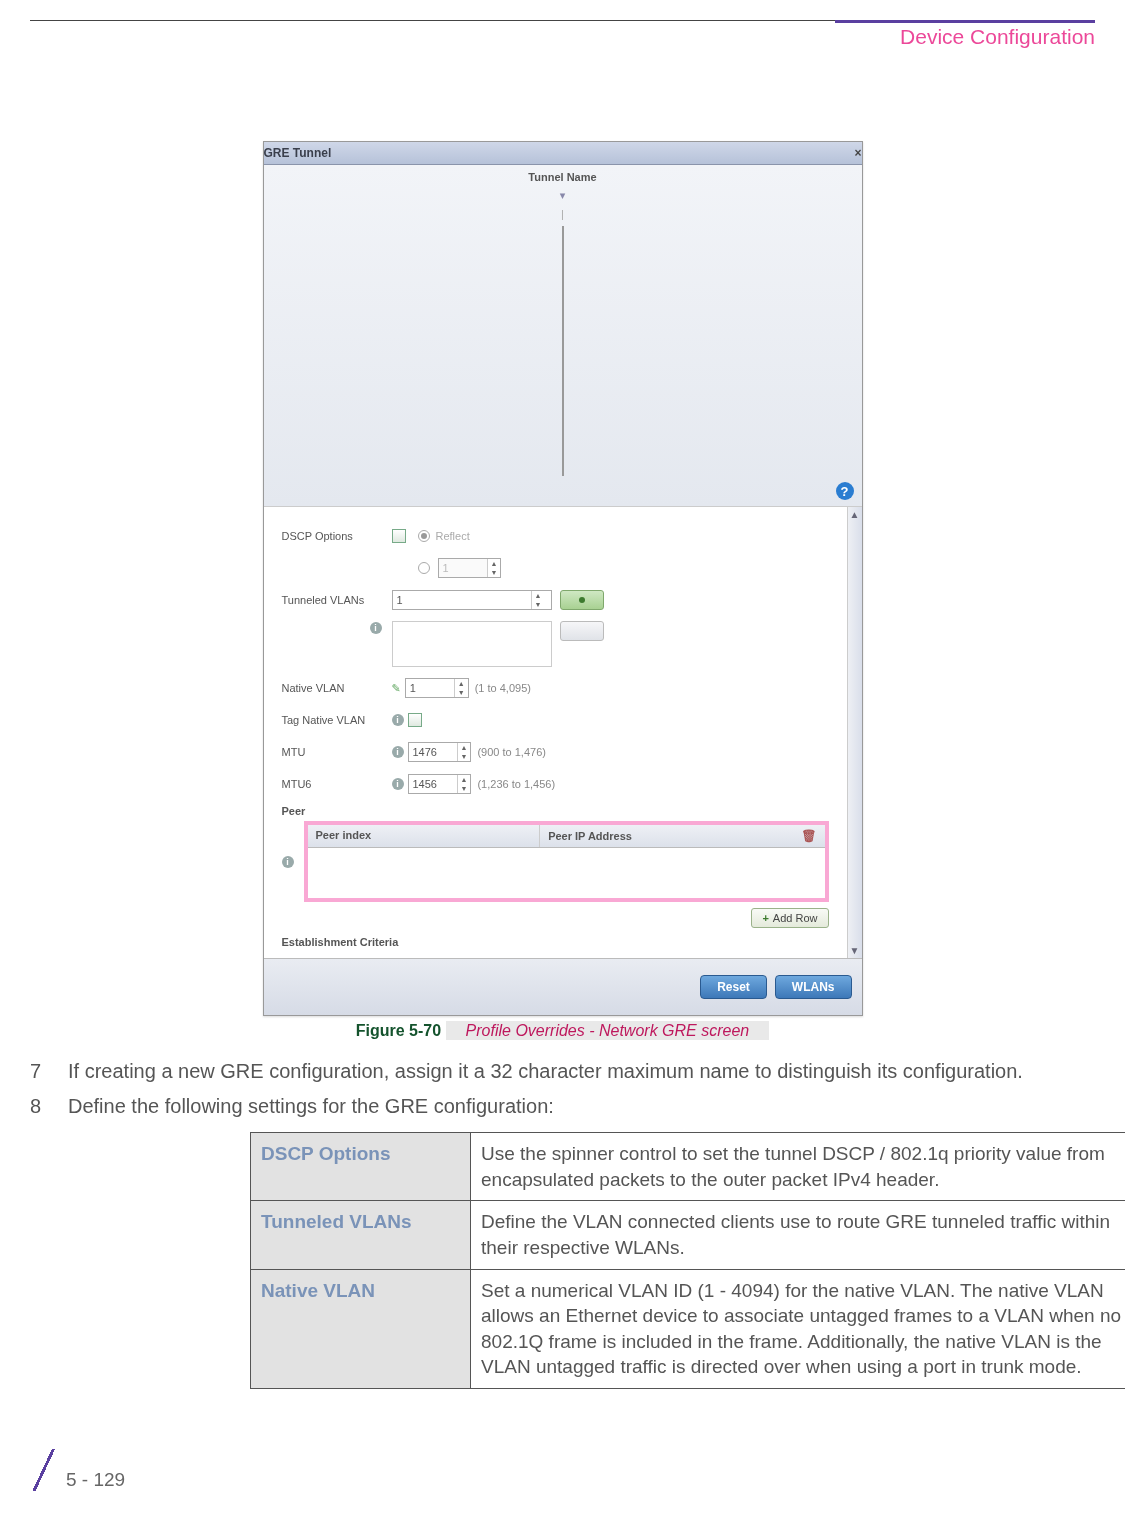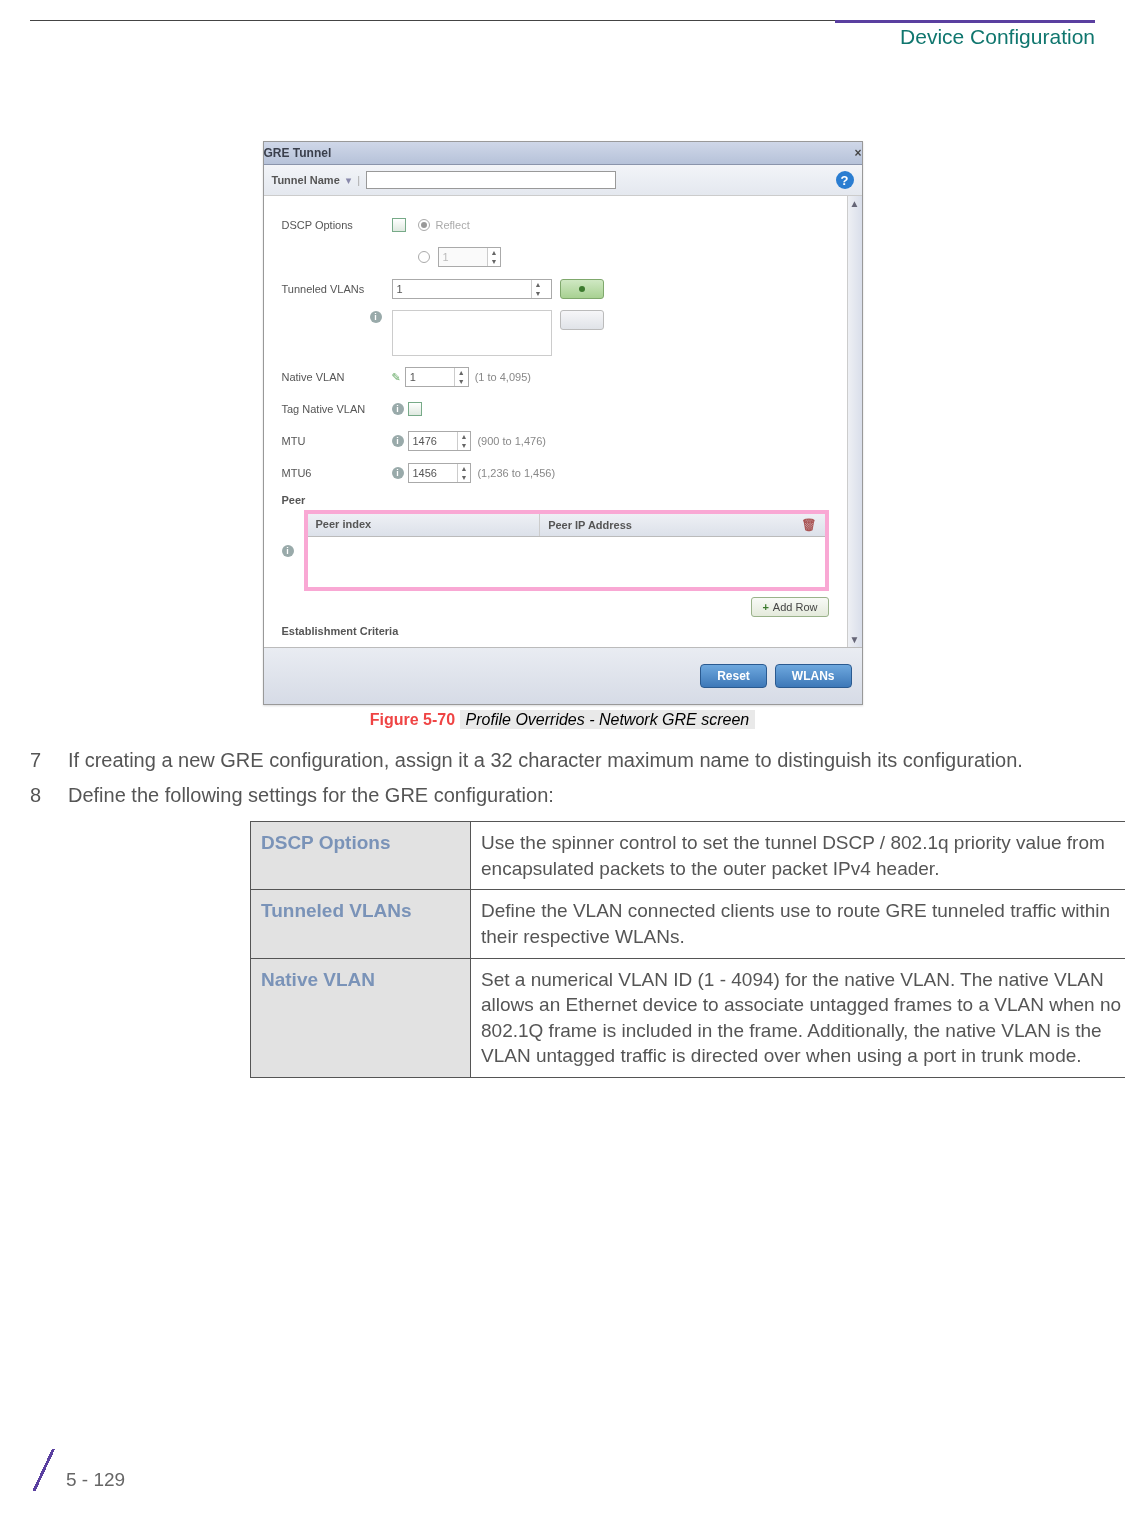--- a/index.html
+++ b/index.html
@@ -7,21 +7,21 @@
       width: 1125px;
       height: 1517px;
       background: #fff;
       font-family: "Helvetica Neue", Arial, sans-serif;
       color: #555;
       position: relative;
       padding: 0 30px;
     }
     .top-rule { border-top: 1px solid #444; margin: 20px 0 0 0; position: relative; }
     .accent { position: absolute; top: -1px; right: 0; width: 260px; height: 3px; background: #5a3fa0; }
-    .header-label { position: absolute; top: 25px; right: 30px; font-size: 21px; color: #0f766e; }
+    .header-label { position: absolute; top: 25px; right: 30px; font-size: 21px; color: #ec4899; }
 
     .figure-container { margin: 120px auto 0 auto; width: 600px; }
 
     
     .window {
       width: 600px;
       border: 1px solid #999;
       background: #fff;
       box-shadow: 0 1px 2px rgba(0,0,0,0.15);
       font-size: 11px;
@@ -39,20 +39,21 @@
       color: #3a3f4c;
     }
     .close-x { font-weight: bold; cursor: pointer; color: #444; }
     .namebar {
       background: linear-gradient(#f2f4f8, #e4e8ef);
       border-bottom: 1px solid #ccc;
       padding: 6px 8px;
       display: flex;
       align-items: center;
       gap: 6px;
+      flex-direction: column;
     }
     .namebar-label { font-weight: bold; color: #555; }
     .namebar-input {
       flex: 0 0 250px;
       height: 18px;
       border: 1px solid #999;
       background: #fff;
     }
     .help-circle {
       margin-left: auto;
@@ -146,22 +147,22 @@
       border-radius: 4px;
       font-size: 12px;
       font-weight: bold;
       color: #fff;
       border: 1px solid #2a5a90;
       background: linear-gradient(#6ea8de,#3d78b8);
       cursor: pointer;
     }
 
     .fig-caption { text-align: center; margin: 6px 0 18px 0; font-size: 16px; }
-    .fig-caption b { color: #ef4444; }
-    .fig-caption i { background: #e9e9e9; padding: 1px 6px; color: #000000; font-style: italic; }
+    .fig-caption b { color: #14532d; }
+    .fig-caption i { background: #e9e9e9; padding: 1px 20px; color: #be185d; font-style: italic; }
 
     .step { display: flex; gap: 18px; font-size: 20px; color: #555; margin: 8px 0; line-height: 1.35; }
     .step-num { width: 20px; flex-shrink: 0; }
 
     table.defs {
       border-collapse: collapse;
       width: 905px;
       margin: 12px 0 0 220px;
       font-size: 19px;
     }

